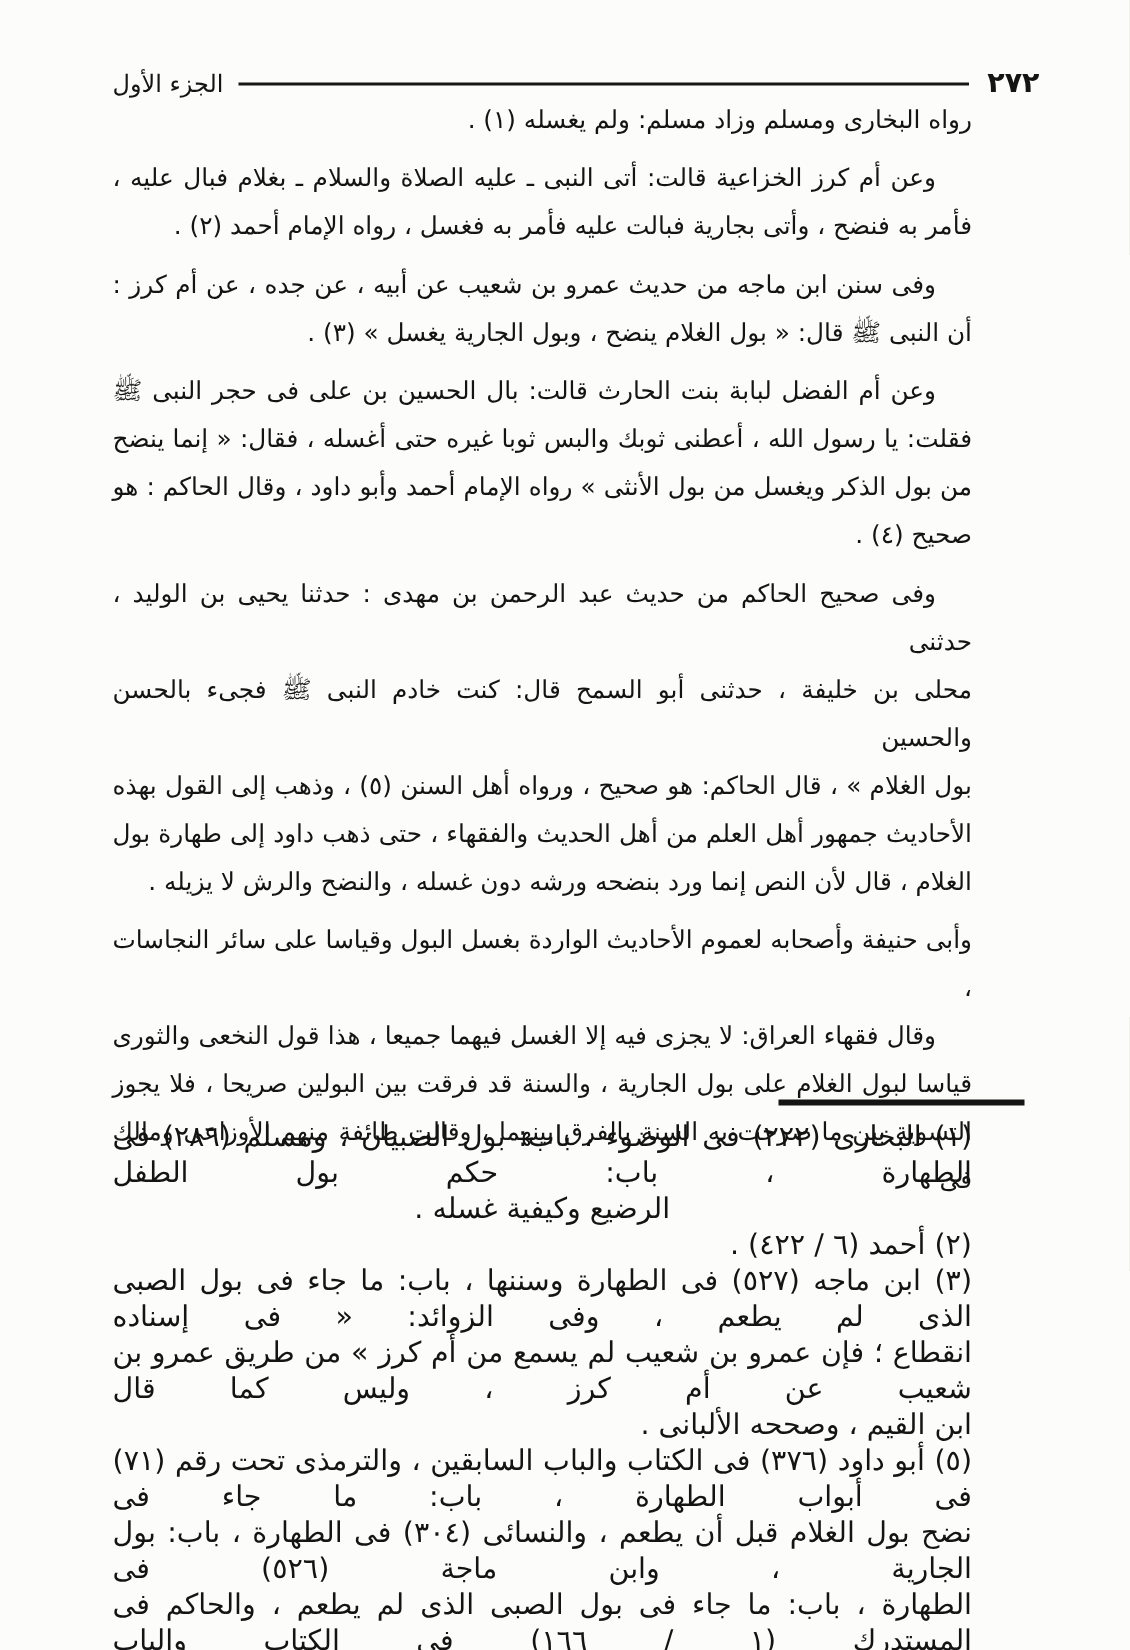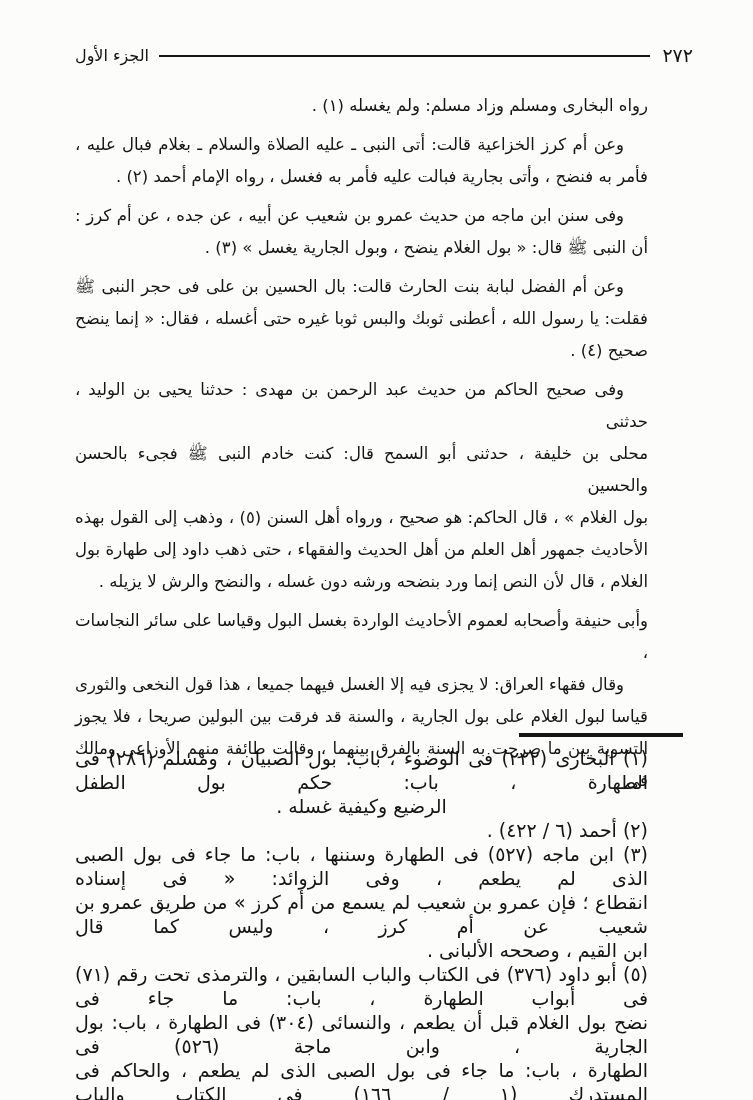--- a/index.html
+++ b/index.html
@@ -22,39 +22,39 @@
   .header {
     position: absolute;
     top: 44px;
     right: 60px;
     left: 75px;
     display: flex;
     align-items: center;
   }
   .page-number {
     font-size: 19px;
-    font-weight: normal;
+    font-weight: bold;
     letter-spacing: 1px;
     white-space: nowrap;
   }
   .header-rule {
     flex: 1;
     height: 0;
     border-top: 2px solid #161616;
     margin: 2px 12px 0 10px;
   }
   .part-title {
     font-size: 16px;
     font-weight: normal;
     white-space: nowrap;
   }
   
   .body-text {
     position: absolute;
-    top: 90px;
+    top: 64px;
     right: 105px;
     width: 573px;
   }
   .para { margin: 0 0 7px 0; }
   .bline {
     font-size: 16.5px;
     line-height: 32px;
     text-align: justify;
     text-align-last: justify;
     white-space: normal;
@@ -106,20 +106,21 @@
         <div class="bline first">وعن أم كرز الخزاعية قالت: أتى النبى ـ عليه الصلاة والسلام ـ بغلام فبال عليه ،</div>
         <div class="bline last">فأمر به فنضح ، وأتى بجارية فبالت عليه فأمر به فغسل ، رواه الإمام أحمد (٢) .</div>
       </div>
       <div class="para">
         <div class="bline first">وفى سنن ابن ماجه من حديث عمرو بن شعيب عن أبيه ، عن جده ، عن أم كرز :</div>
         <div class="bline last">أن النبى ﷺ قال: « بول الغلام ينضح ، وبول الجارية يغسل » (٣) .</div>
       </div>
       <div class="para">
         <div class="bline first">وعن أم الفضل لبابة بنت الحارث قالت: بال الحسين بن على فى حجر النبى ﷺ</div>
         <div class="bline">فقلت: يا رسول الله ، أعطنى ثوبك والبس ثوبا غيره حتى أغسله ، فقال: « إنما ينضح</div>
+        <div class="bline">من بول الذكر ويغسل من بول الأنثى » رواه الإمام أحمد وأبو داود ، وقال الحاكم : هو</div>
         <div class="bline last">صحيح (٤) .</div>
       </div>
       <div class="para">
         <div class="bline first">وفى صحيح الحاكم من حديث عبد الرحمن بن مهدى : حدثنا يحيى بن الوليد ، حدثنى</div>
         <div class="bline">محلى بن خليفة ، حدثنى أبو السمح قال: كنت خادم النبى ﷺ فجىء بالحسن والحسين</div>
         <div class="bline">بول الغلام » ، قال الحاكم: هو صحيح ، ورواه أهل السنن (٥) ، وذهب إلى القول بهذه</div>
         <div class="bline">الأحاديث جمهور أهل العلم من أهل الحديث والفقهاء ، حتى ذهب داود إلى طهارة بول</div>
         <div class="bline last">الغلام ، قال لأن النص إنما ورد بنضحه ورشه دون غسله ، والنضح والرش لا يزيله .</div>
       </div>
       <div class="para">

